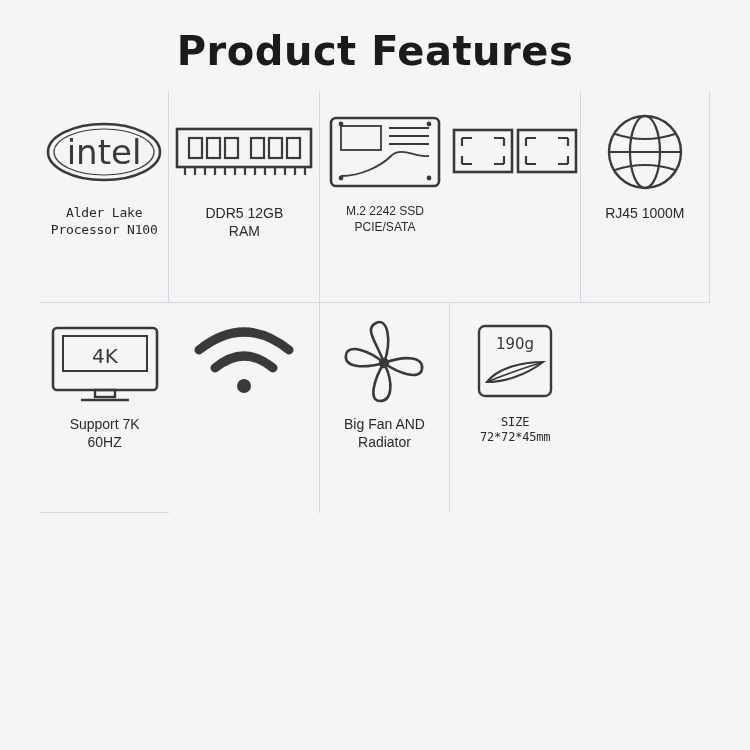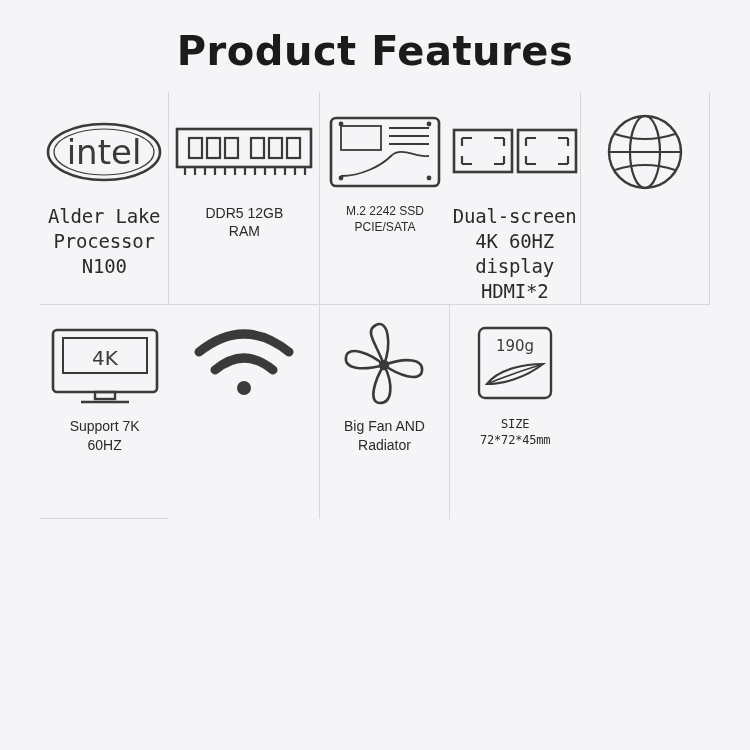--- a/index.html
+++ b/index.html
@@ -55,21 +55,21 @@
   }
   .caption {
     margin-top: 6px;
     text-align: center;
     line-height: 1.32;
     color: #2a2a2a;
     white-space: pre-line;
   }
   .cap-lg { font-size: 14px; }
   .cap-md { font-size: 12px; }
-  .cap-sm { font-size: 19px; }
+  .cap-sm { font-size: 13px; }
   .cap-xs { font-size: 12.5px; }
   .mono { font-family: "DejaVu Sans Mono", monospace; letter-spacing: -0.2px; }
   svg { display: block; }
 </style>
 </head>
 <body>
 
 <div id="page">
 
   <div id="title">Product Features</div>
@@ -148,34 +148,33 @@
             <path d="M54 16 h-10 M54 16 v8"></path>
             <path d="M12 42 h10 M12 42 v-8"></path>
             <path d="M54 42 h-10 M54 42 v-8"></path>
             <path d="M76 16 h10 M76 16 v8"></path>
             <path d="M118 16 h-10 M118 16 v8"></path>
             <path d="M76 42 h10 M76 42 v-8"></path>
             <path d="M118 42 h-10 M118 42 v-8"></path>
           </g>
         </svg>
       </div>
-      <div class="caption cap-sm mono">Dual-screen 4K 60HZ
-display HDMI*2</div>
     </div>
 
     <div class="cell r1 c1">
       <div class="icon">
         <svg width="86" height="86" viewBox="0 0 86 86">
           <circle cx="43" cy="43" r="36" fill="none" stroke="#3a3a3a" stroke-width="2.4"></circle>
           <ellipse cx="43" cy="43" rx="15" ry="36" fill="none" stroke="#3a3a3a" stroke-width="2.2"></ellipse>
           <line x1="7" y1="43" x2="79" y2="43" stroke="#3a3a3a" stroke-width="2.2"></line>
           <path d="M13 25 q30 10 60 0" fill="none" stroke="#3a3a3a" stroke-width="2.2"></path>
           <path d="M13 61 q30 -10 60 0" fill="none" stroke="#3a3a3a" stroke-width="2.2"></path>
         </svg>
       </div>
+      <div class="caption cap-lg">RJ45 1000M</div>
     </div>
 
     <div class="cell r1 c2">
       <div class="icon">
         <svg width="120" height="82" viewBox="0 0 120 82">
           <rect x="8" y="6" width="104" height="62" rx="4" fill="none" stroke="#3a3a3a" stroke-width="2.6"></rect>
           <rect x="18" y="14" width="84" height="35" fill="none" stroke="#3a3a3a" stroke-width="2"></rect>
           <text x="60" y="41" text-anchor="middle" font-family="DejaVu Sans, sans-serif" font-size="20" fill="#3a3a3a">4K</text>
           <rect x="50" y="68" width="20" height="7" fill="none" stroke="#3a3a3a" stroke-width="2.4"></rect>
           <line x1="36" y1="78" x2="84" y2="78" stroke="#3a3a3a" stroke-width="2.6"></line>

